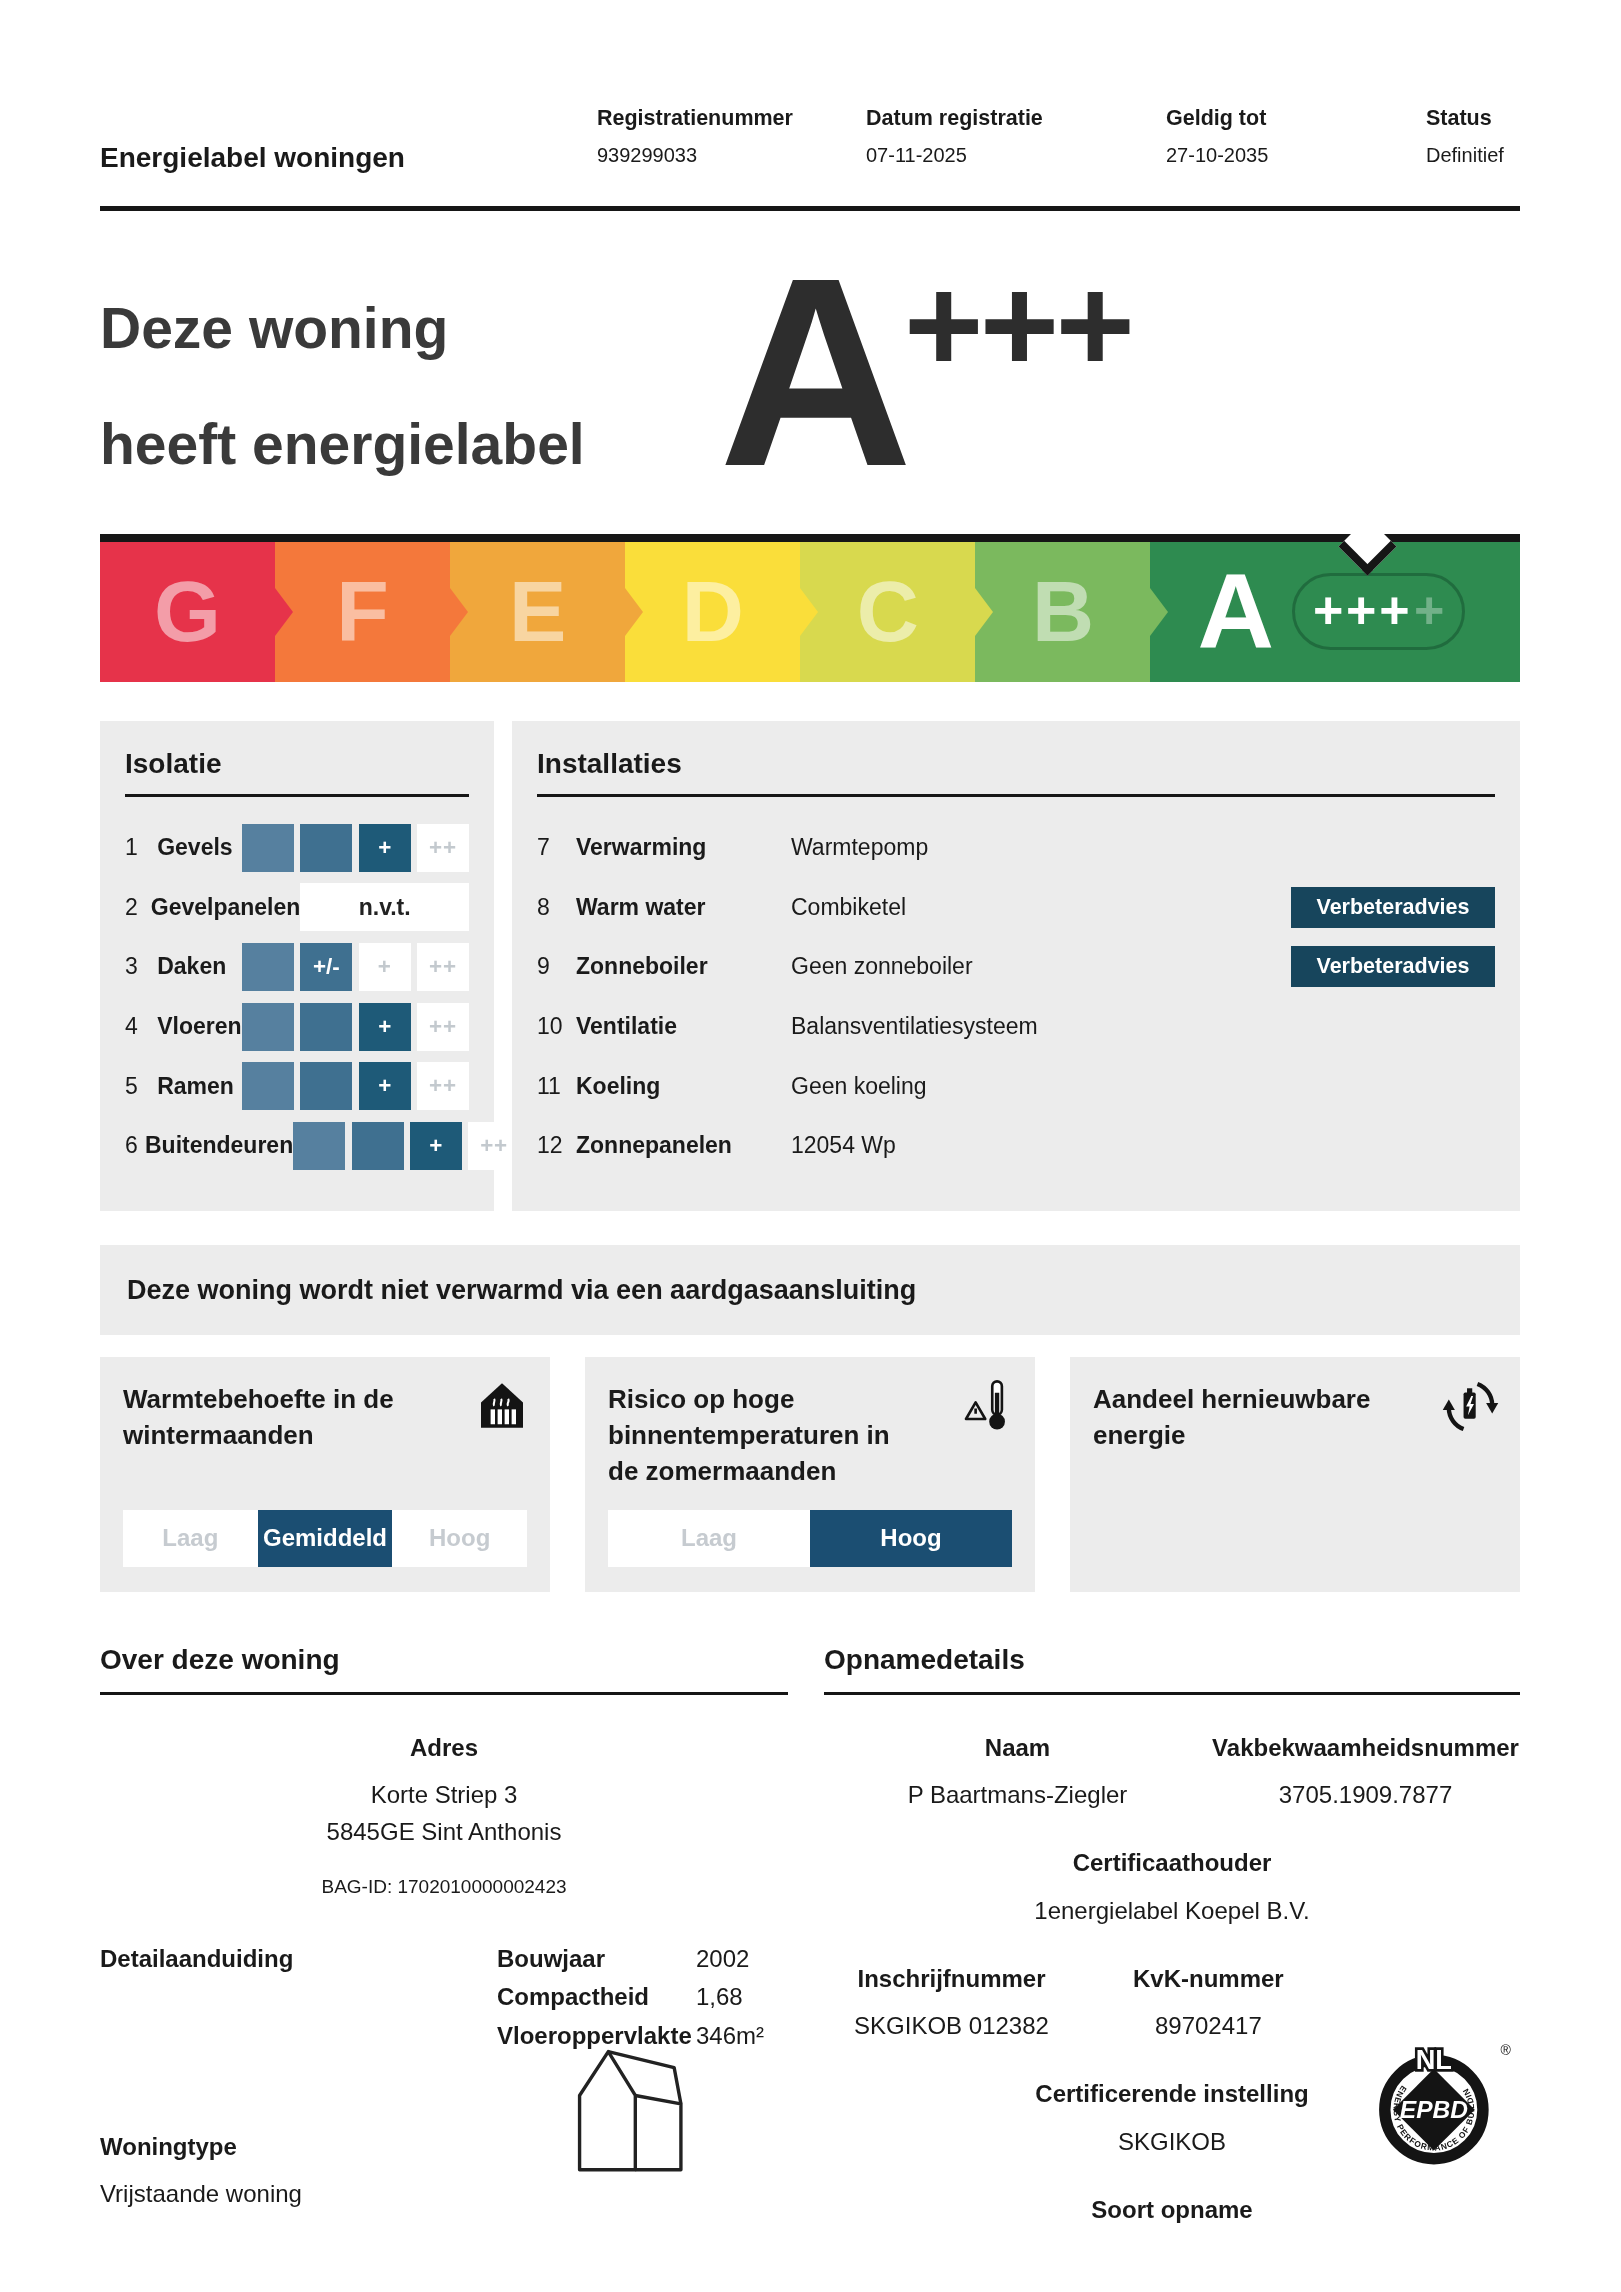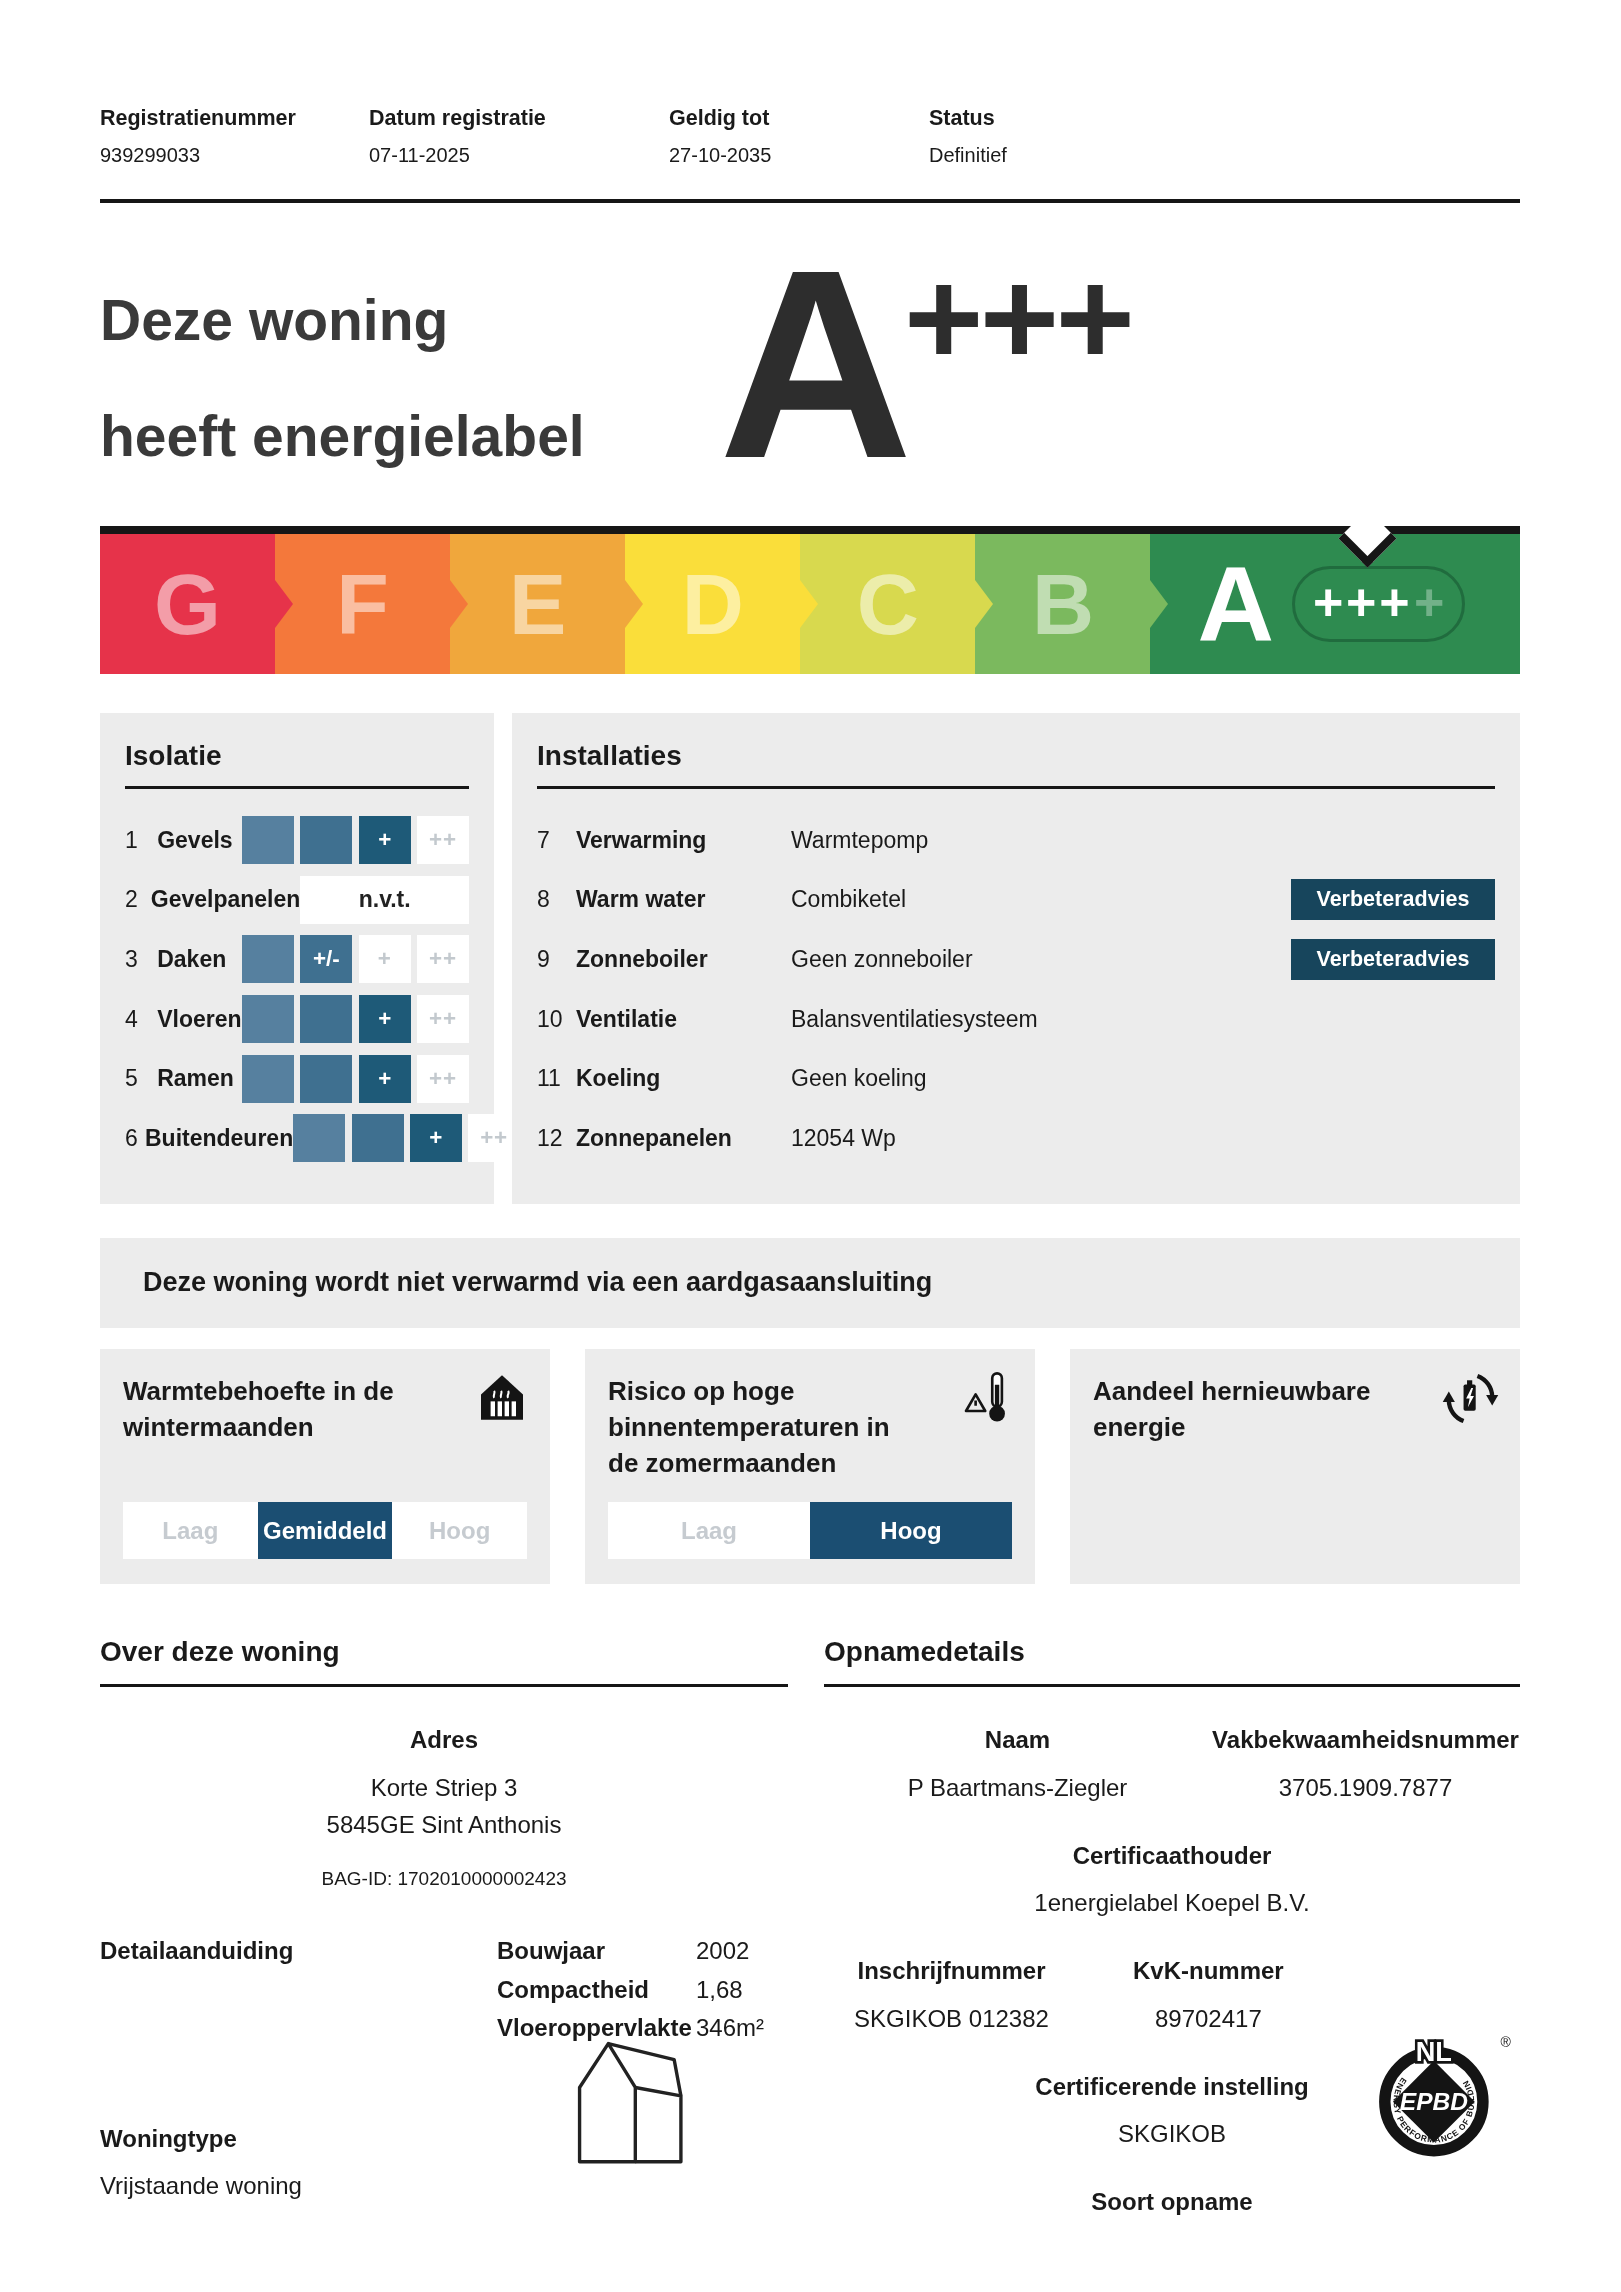--- a/index.html
+++ b/index.html
@@ -73,21 +73,21 @@
          font-size:23px; font-weight:bold; color:#222; }
   .inst-row .num { width:39px; font-size:23px; }
   .inst-row .rlabel { width:215px; font-size:23px; font-weight:bold; }
   .inst-row .rvalue { flex:1; font-size:23px; }
   .advice-btn { width:204px; height:41px; background:#17455c; color:#fff; font-size:21.5px; font-weight:bold;
                 display:flex; align-items:center; justify-content:center; border:none; cursor:pointer;
                 font-family:"Liberation Sans", sans-serif; }
 
   
   .gas-banner { margin-top:34px; background:#ececec; height:90px; display:flex; align-items:center;
-                padding-left:43px; font-size:27px; font-weight:bold; }
+                padding-left:27px; font-size:27px; font-weight:bold; }
 
   
   .boxes { display:flex; gap:35px; margin-top:21.5px; }
   .ibox { background:#ececec; flex:1; height:235px; padding:25px 23px; position:relative; }
   .ibox .btitle { font-size:26px; font-weight:bold; line-height:1.38; }
   .ibox.b1 .btitle { max-width:296px; }
   .ibox.b2 .btitle { max-width:296px; }
   .ibox.b3 .btitle { max-width:322px; }
   .ibox .bicon { position:absolute; top:19.7px; right:19.7px; }
   .seg { position:absolute; left:23px; right:23px; bottom:25px; height:57px; display:flex; background:#fff; }
@@ -122,20 +122,21 @@
   .house-outline { position:absolute; left:461px; top:394px; }
   .epbd { position:absolute; right:0; top:392px; }
 </style>
 </head>
 <body>
 
 <div class="page">
 <div class="content">
 
   <div class="hdr">
+    <div class="hdr-title">Energielabel woningen</div>
     <div class="hdr-field f1">
       <div class="lbl">Registratienummer</div>
       <div class="val">939299033</div>
     </div>
     <div class="hdr-field f2">
       <div class="lbl">Datum registratie</div>
       <div class="val">07-11-2025</div>
     </div>
     <div class="hdr-field f3">
       <div class="lbl">Geldig tot</div>

